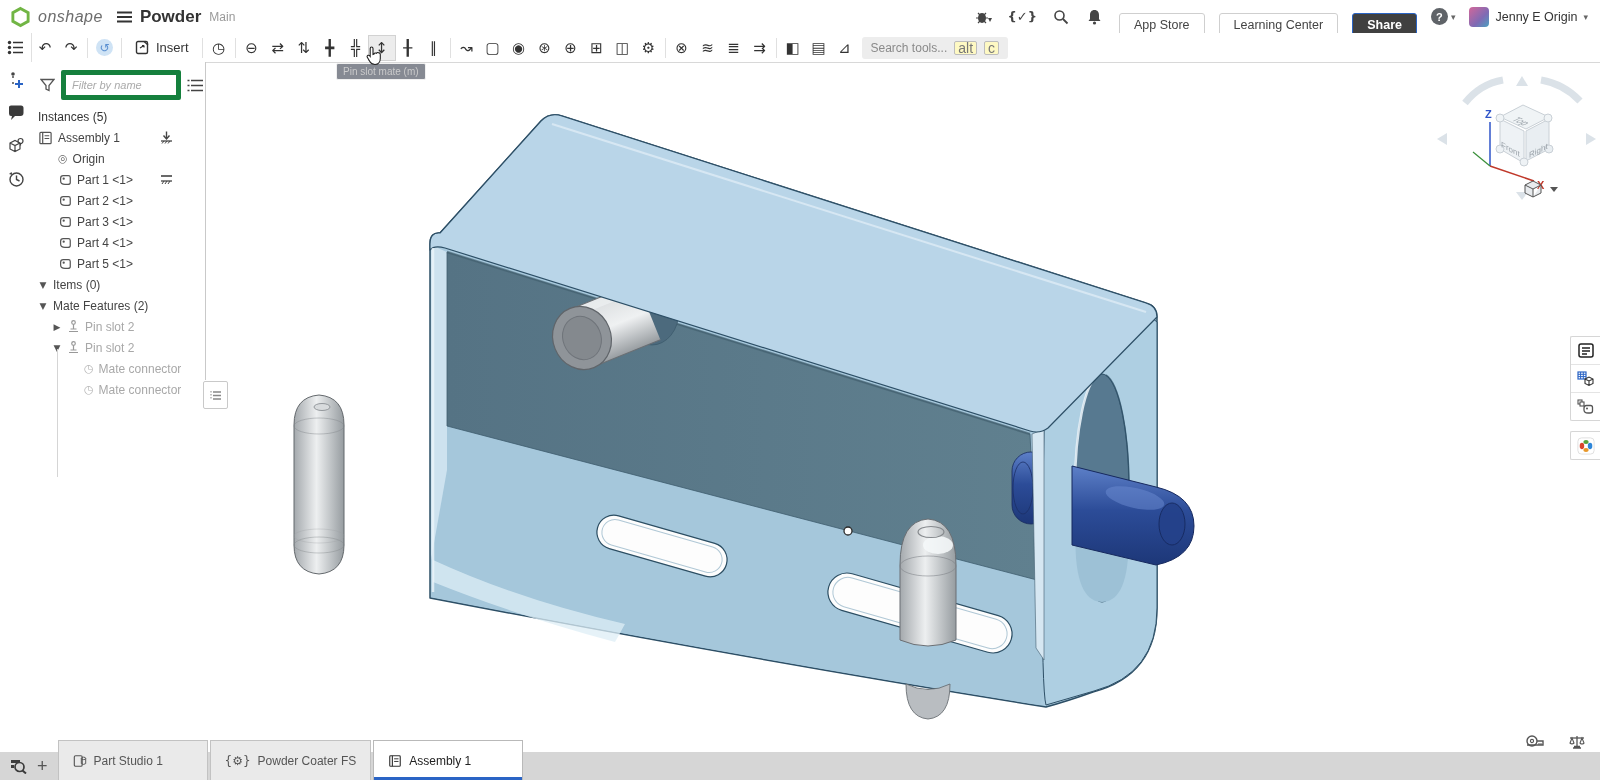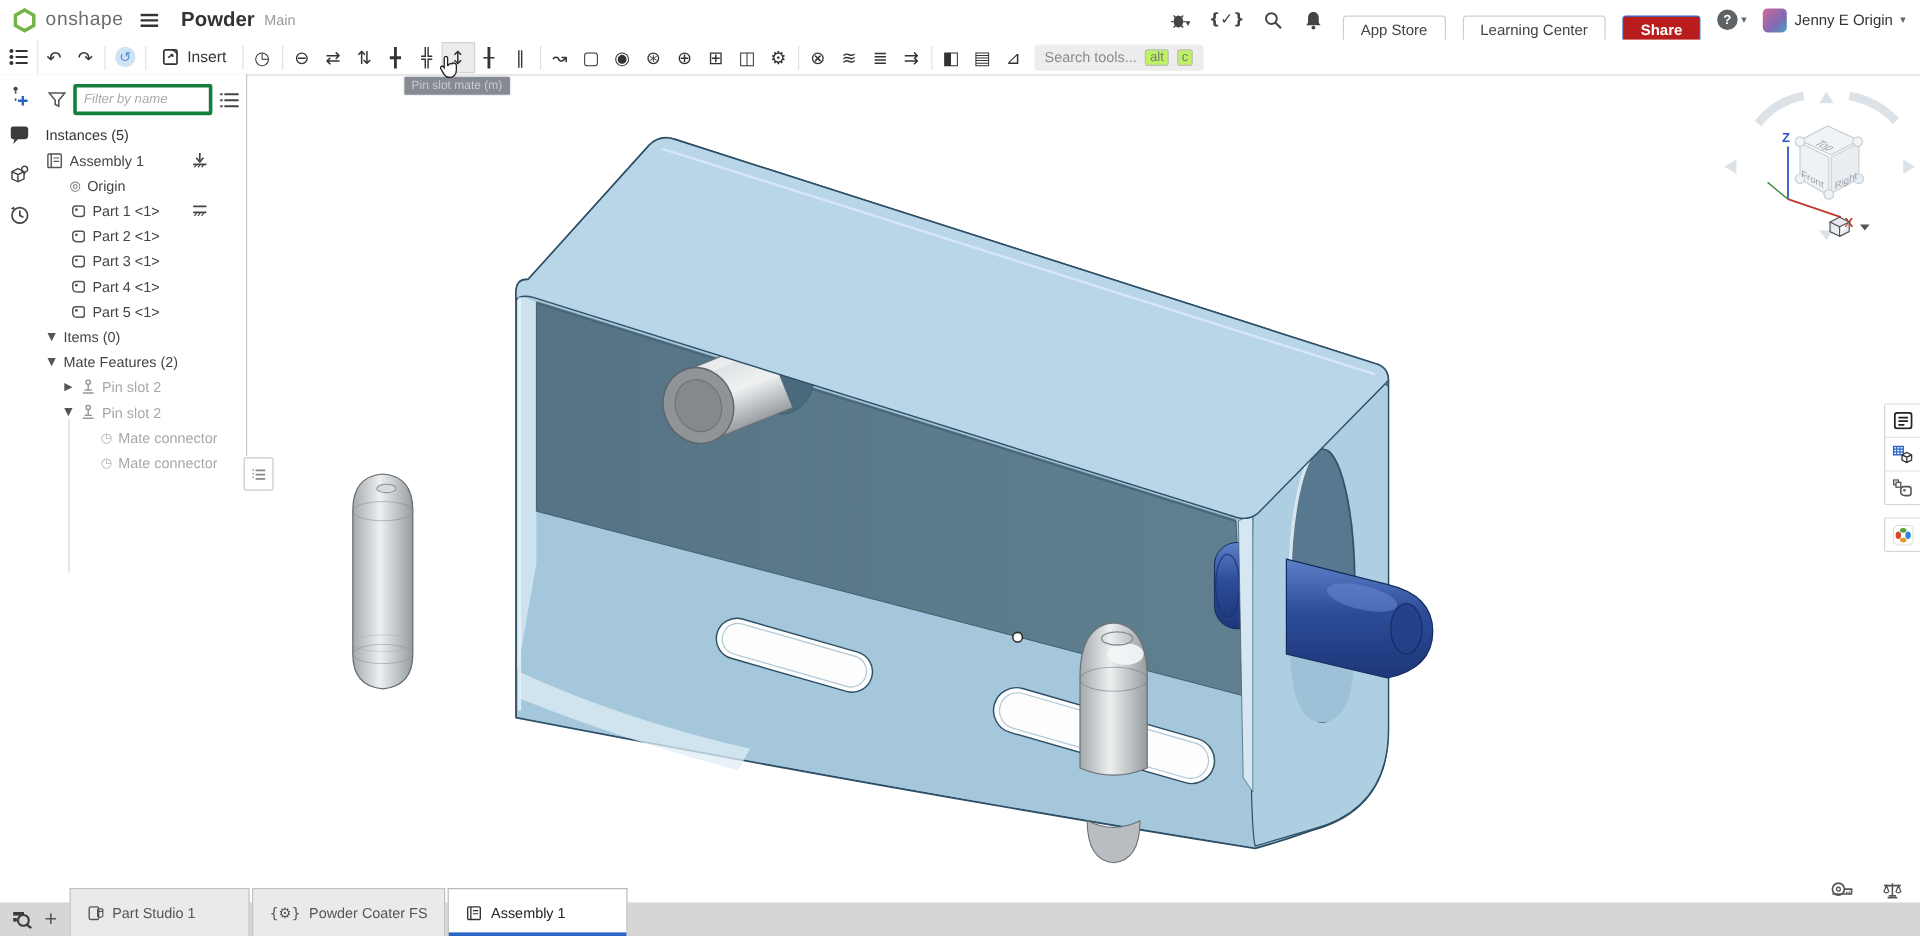--- a/index.html
+++ b/index.html
@@ -4,30 +4,30 @@
 <style>
   html,body{margin:0;padding:0;background:#fff;}
   .app{position:relative;width:1600px;height:780px;overflow:hidden;background:#fff;
        font-family:"Liberation Sans","DejaVu Sans",sans-serif;color:#444;}
   svg{display:block}
   .glyph{font-family:"DejaVu Sans",sans-serif;}
 
   
   .topbar{position:absolute;top:0;left:0;right:0;height:33px;display:flex;align-items:center;
           padding:0 12px 0 10px;box-sizing:border-box;background:#fff;}
-  .brand{display:flex;align-items:center;gap:7px;}
+  .brand{display:flex;align-items:center;gap:7px;font-style:italic;}
   .brand-name{font-size:16px;color:#6d6d6d;letter-spacing:.5px;}
   .hamburger{margin-left:14px;cursor:pointer;}
-  .doc-title{margin-left:19px;font-size:17px;font-weight:bold;color:#333;}
+  .doc-title{margin-left:8px;font-size:17px;font-weight:bold;color:#333;}
   .ws-name{margin-left:8px;font-size:12px;color:#9a9a9a;}
   .top-right{margin-left:auto;display:flex;align-items:center;gap:14px;}
   .caret{font-size:9px;color:#666;}
   .top-btn{border:1px solid #cfcfcf;border-radius:3px;height:24px;padding:0 14px;display:flex;
            align-items:center;font-size:12.5px;color:#444;background:#fff;cursor:pointer;margin-top:16px;}
-  .share-btn{background:#b91c1c;border-color:#2a64c5;color:#fff;font-weight:bold;}
+  .share-btn{background:#404040;border-color:#2a64c5;color:#fff;font-weight:bold;}
   .help-circle{width:17px;height:17px;border-radius:50%;background:#5f6368;color:#fff;font-size:11px;
                font-weight:bold;display:flex;align-items:center;justify-content:center;}
   .avatar{width:20px;height:20px;border-radius:4px;background:linear-gradient(135deg,#d2679a,#7f6ab4 60%,#4aa0c0);}
   .user-name{font-size:12.5px;color:#333;}
   .braces-check{font-size:13px;color:#444;font-weight:bold;}
 
   
   .toolbar{position:absolute;top:33px;left:0;right:0;height:29px;background:#fff;
            border-bottom:1px solid #d8d8d8;display:flex;align-items:center;}
   .tree-toggle{width:31px;height:29px;display:flex;align-items:center;justify-content:center;
@@ -35,39 +35,39 @@
   .tbtn{width:26px;height:24px;display:flex;align-items:center;justify-content:center;
         font-size:15px;color:#333;cursor:pointer;}
   .tbtn.hovered{background:#ececec;outline:1px solid #d2d2d2;}
   .sep{width:1px;height:20px;background:#e0e0e0;margin:0 3px;}
   .rollback{width:17px;height:17px;border-radius:50%;background:#cfe3f5;color:#5a8fd0;
             display:flex;align-items:center;justify-content:center;font-size:12px;margin:0 5px;cursor:pointer;}
   .insert-btn{display:flex;align-items:center;gap:6px;padding:0 10px;height:24px;font-size:13px;
               color:#333;cursor:pointer;}
   .search-tools{margin-left:4px;background:#ededed;border-radius:3px;height:22px;display:flex;
                 align-items:center;gap:7px;padding:0 9px;color:#8a8a8a;font-size:12px;cursor:text;}
-  .key{border:1px solid #bdbdbd;background:#bef264;border-radius:2px;font-size:11px;line-height:12px;
+  .key{border:1px solid #bdbdbd;background:#fef9c3;border-radius:2px;font-size:14px;line-height:12px;
        padding:0 3px;color:#777;}
   .tooltip{position:absolute;left:336px;top:63px;padding:2px 6px;background:#0f172a;
            border:1px solid #e2e2e2;border-radius:2px;font-size:10px;color:#9a9a9a;opacity:.5;}
   .cursor-overlay{position:absolute;left:366px;top:46px;pointer-events:none;}
 
   
   .left-strip{position:absolute;top:62px;left:0;width:32px;bottom:28px;background:#fff;
               display:flex;flex-direction:column;align-items:center;gap:13px;padding-top:8px;}
   .strip-btn{width:20px;height:20px;display:flex;align-items:center;justify-content:center;cursor:pointer;}
 
   
   .left-panel{position:absolute;top:62px;left:32px;width:173px;bottom:28px;background:#fff;}
   .panel-border{position:absolute;top:62px;left:205px;width:1px;height:318px;background:#c9c9c9;}
   .panel-handle{position:absolute;left:203px;top:381px;width:23px;height:26px;background:#fff;
                 border:1px solid #c9c9c9;border-radius:2px;display:flex;align-items:center;
                 justify-content:center;cursor:pointer;}
   .filter-row{display:flex;align-items:center;gap:6px;padding:8px 4px 6px 8px;}
-  .filter-input{width:98px;height:20px;border:3px solid #15803d;border-radius:2px;font-size:11px;
+  .filter-input{width:98px;height:20px;border:5px solid #15803d;border-radius:2px;font-size:11px;
                 font-style:italic;padding:0 6px;color:#555;outline:none;}
   .filter-input::placeholder{color:#aaa;font-style:italic;}
   .tree{font-size:12px;color:#444;}
   .trow{height:21px;display:flex;align-items:center;gap:5px;cursor:pointer;white-space:nowrap;}
   .trow .lbl{overflow:hidden;text-overflow:ellipsis;}
   .trow.header{color:#333;padding-left:6px;}
   .indent1{padding-left:6px;} .indent2{padding-left:26px;} .indent3{padding-left:20px;}
   .indent4{padding-left:52px;}
   .gray{color:#a8a8a8;}
   .right-ico{margin-left:auto;margin-right:32px;}

